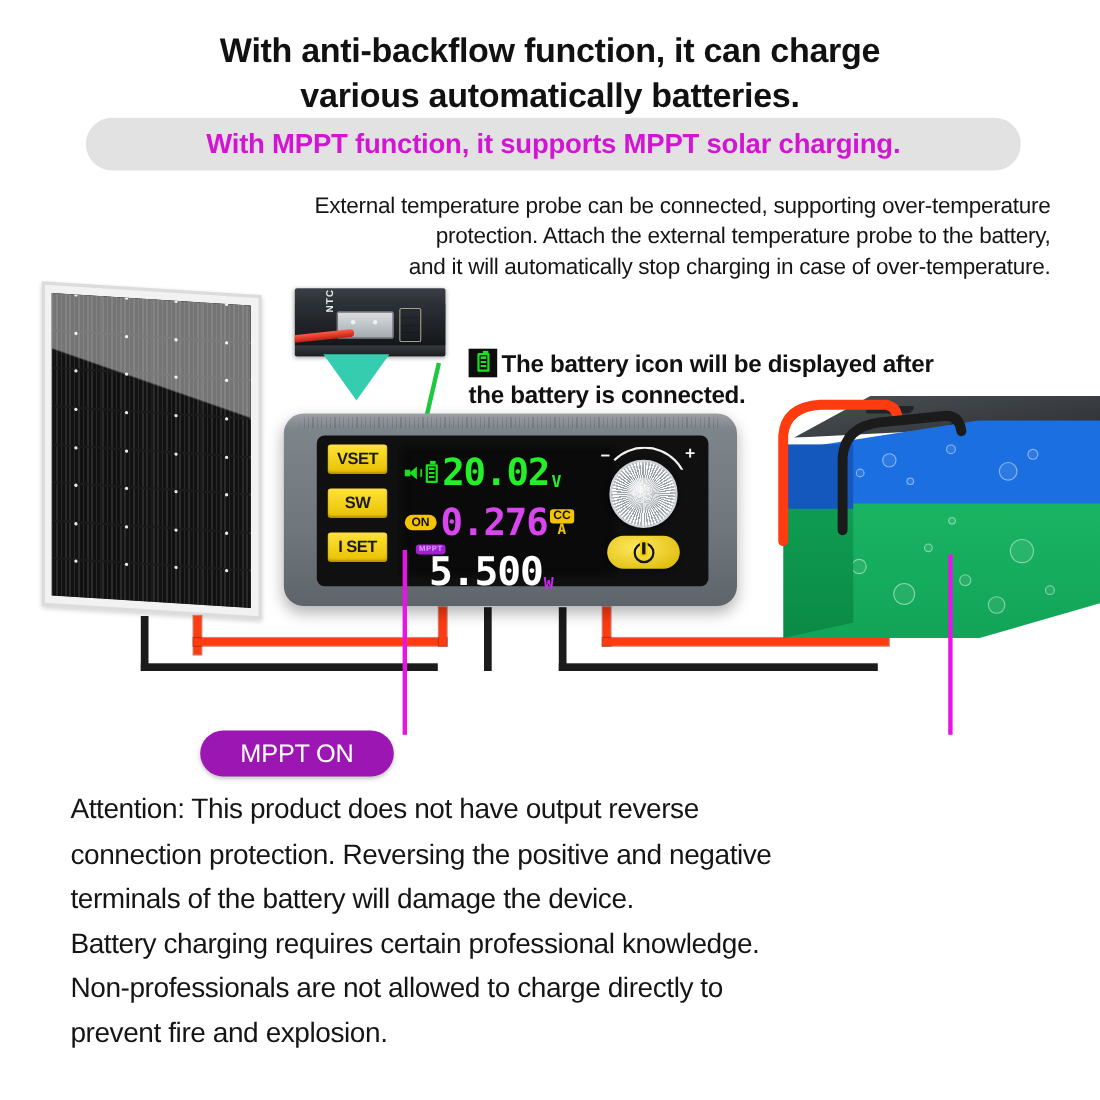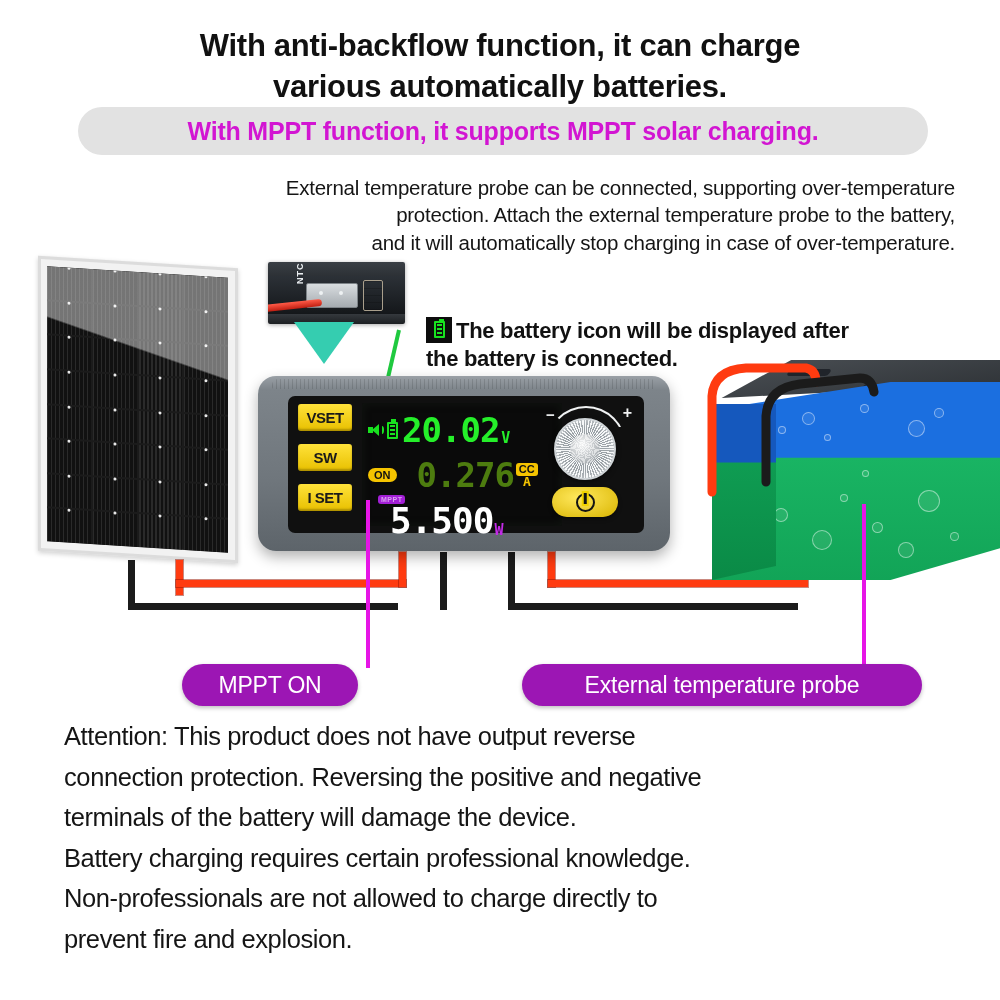--- a/index.html
+++ b/index.html
@@ -208,21 +208,21 @@
   .unit-v { font-size:15px; color:#25ef2a; margin-left:2px; align-self:flex-end; margin-bottom:4px; }
 
   .row-a {
     position:absolute; left:6px; top:50px; right:4px; height:44px;
     display:flex; align-items:center;
   }
   .badge-on {
     background:#f5c400; color:#111; font-size:11px; font-weight:bold;
     border-radius:7px; padding:1px 6px; margin-right:4px; flex:0 0 auto;
   }
-  .a-num { font-size:34px; color:#4d7c0f; letter-spacing:-1px; line-height:1;margin-left:16px; }
+  .a-num { font-size:34px; color:#d946ef; letter-spacing:-1px; line-height:1; }
   .cc-wrap { display:flex; flex-direction:column; align-items:center; margin-left:2px; }
   .badge-cc {
     background:#f5c400; color:#111; font-size:11px; font-weight:bold;
     border-radius:3px; padding:0 3px; line-height:13px;
   }
   .unit-a { font-size:13px; color:#f5c400; line-height:12px; }
 
   .row-w {
     position:absolute; left:6px; top:96px; right:4px; height:44px;
     display:flex; align-items:center;
@@ -493,23 +493,20 @@
     <path d="M 22 140 L 22 44 Q 24 18 56 16 L 116 16 Q 126 18 126 30" stroke="#ff3b10" stroke-width="9" fill="none" stroke-linecap="round"></path>
     <path d="M 76 130 L 76 64 Q 78 36 110 32 L 170 26 Q 182 26 184 40" stroke="#1b1b1b" stroke-width="9" fill="none" stroke-linecap="round"></path>
   </svg>
 
   <div class="lead-pink" style="left:366px; top:500px; height:168px;"></div>
   <div class="lead-pink" style="left:862px; top:504px; height:164px;"></div>
 
   <div class="pill" id="pill-mppt">
     <span>MPPT ON</span>
   </div>
-  <div class="pill" id="pill-probe">
-    <span>External temperature probe</span>
-  </div>
 
   <div class="para-bottom">
     <div>Attention: This product does not have output reverse</div>
     <div>connection protection. Reversing the positive and negative</div>
     <div> terminals of the battery will damage the device.</div>
     <div>Battery charging requires certain professional knowledge.</div>
     <div>Non-professionals are not allowed to charge directly to</div>
     <div>prevent fire and explosion.</div>
   </div>
 

